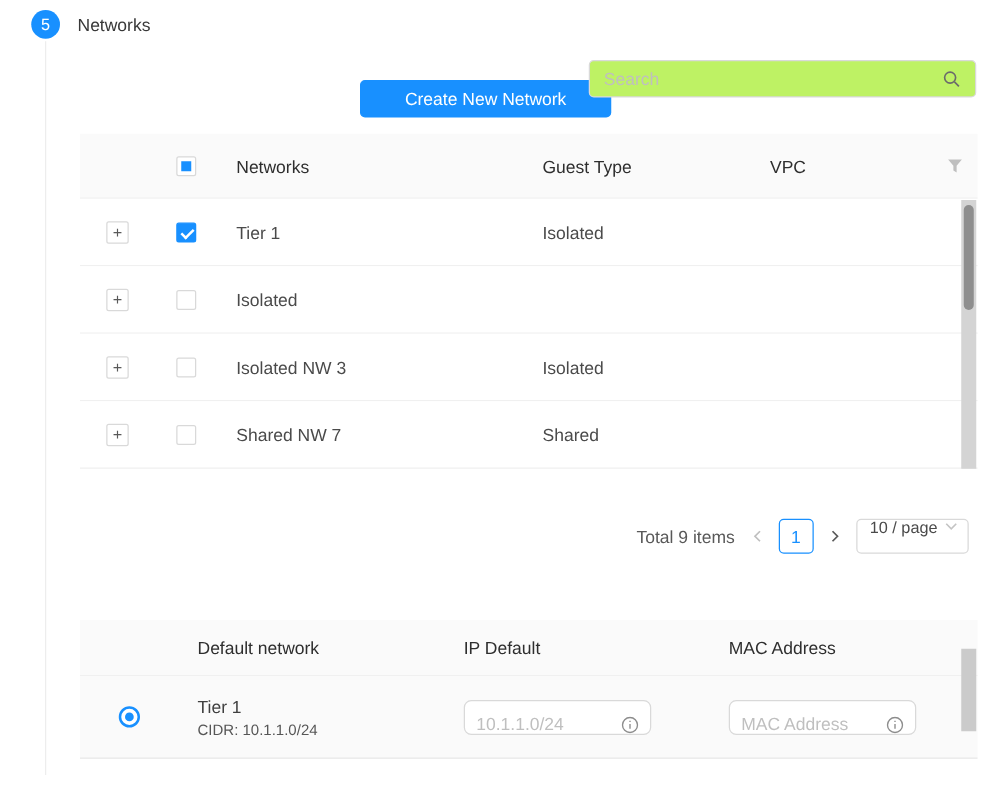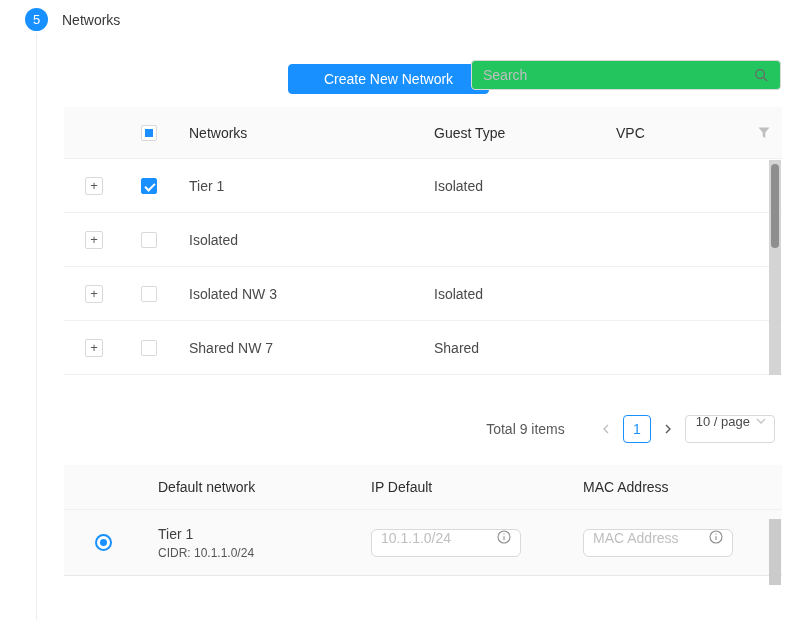--- a/index.html
+++ b/index.html
@@ -11,22 +11,22 @@
   .step-circle { position:absolute; left:25px; top:8px; width:23px; height:23px;
     border-radius:50%; background:#1890ff; color:#fff; font-size:13px;
     display:flex; align-items:center; justify-content:center; }
   .step-title { position:absolute; left:62px; top:12px; font-size:14px; color:#383838; }
   .timeline { position:absolute; left:36px; top:33px; width:1px; height:587px; background:#ededed; }
 
   
   .create-btn { position:absolute; left:288px; top:64px; width:201px; height:30px;
     background:#1890ff; border:1px solid #1890ff; border-radius:4px; color:#fff;
     font-size:14px; display:flex; align-items:center; justify-content:center; cursor:pointer; }
-  .search-box { position:absolute; left:471px; top:60px; width:310px; height:30px;
-    border:1px solid #d9d9d9; border-radius:4px; background:#22c55e;
+  .search-box { position:absolute; left:471px; top:48px; width:310px; height:30px;
+    border:1px solid #d9d9d9; border-radius:4px; background:#bef264;
     display:flex; align-items:center; padding:0 11px; }
   .search-box input { flex:1; border:none; outline:none; font-size:14px;
     font-family:"Liberation Sans", sans-serif; color:#4a4a4a; background:transparent; }
   .search-box input::placeholder { color:#bfbfbf; }
 
   
   .tbl1 { position:absolute; left:64px; top:107px; width:718px; }
   .t-row { display:flex; align-items:center; border-bottom:1px solid #f0f0f0; background:#fff; }
   .tbl1 .head { height:52px; background:#fafafa; color:#2e2e2e; }
   .tbl1 .body-row { height:54px; }
@@ -49,46 +49,46 @@
     border:solid #fff; border-width:0 2px 2px 0; transform:rotate(45deg); }
 
   
   .vtrack1 { position:absolute; left:769px; top:160px; width:12px; height:215px; background:#d4d4d4; }
   .vthumb1 { position:absolute; left:2px; top:4px; width:8px; height:84px; background:#8e8e8e; border-radius:4px; }
   .vtrack2 { position:absolute; left:769px; top:519px; width:12px; height:66px; background:#cbcbcb; }
 
   
   .pager { position:absolute; top:415px; right:30px; height:28px; display:flex;
     align-items:center; gap:8px; color:#595959; }
-  .pager .total { margin-right:24px; }
+  .pager .total { margin-right:1px; }
   .pg-arrow { width:18px; height:28px; display:flex; align-items:center; justify-content:center; cursor:pointer; }
   .pg-arrow.disabled { color:#bfbfbf; cursor:default; }
   .pg-num { width:28px; height:28px; border:1px solid #1890ff; border-radius:4px; color:#1890ff;
     display:flex; align-items:center; justify-content:center; background:#fff; cursor:pointer; }
   .pg-size { height:28px; border:1px solid #d9d9d9; border-radius:4px; background:#fff;
     display:flex; align-items:center; gap:6px; padding:0 8px 16px 10px; color:#4a4a4a; cursor:pointer; font-size:13px; }
 
   
-  .tbl2 { position:absolute; left:64px; top:465px; width:718px; }
+  .tbl2 { position:absolute; left:64px; top:496px; width:718px; }
   .tbl2 .head { height:45px; background:#fafafa; color:#2e2e2e; border-bottom:1px solid #f0f0f0; }
   .tbl2 .body-row { height:66px; background:#fafafa; border-bottom:1px solid #e8e8e8; }
   .d1 { width:78px; display:flex; justify-content:center; }
   .d2 { width:213px; padding-left:16px; }
   .d3 { width:212px; padding-left:16px; }
   .d4 { width:215px; padding-left:16px; }
   .net-name { font-size:14px; color:#3f3f3f; }
   .net-cidr { font-size:12px; color:#565656; margin-top:4px; }
 
   .radio { width:17px; height:17px; border:2px solid #1890ff; border-radius:50%; background:#fff;
     position:relative; cursor:pointer; }
   .radio::after { content:""; position:absolute; left:3px; top:3px; width:7px; height:7px;
     border-radius:50%; background:#1890ff; }
 
   .mini-input { width:150px; height:28px; border:1px solid #d9d9d9; border-radius:6px; background:#fff;
-    display:flex; align-items:flex-start; padding:0 9px; }
+    display:flex; align-items:flex-end; padding:0 9px; }
   .mini-input input { flex:1; width:80px; border:none; outline:none; font-size:14px;
     font-family:"Liberation Sans", sans-serif; color:#4a4a4a; background:transparent; }
   .mini-input input::placeholder { color:#bfbfbf; }
 
   .icon { display:inline-flex; align-items:center; justify-content:center; }
 </style>
 </head>
 <body>
 
 <div class="page">

